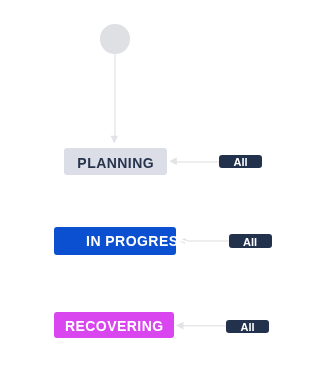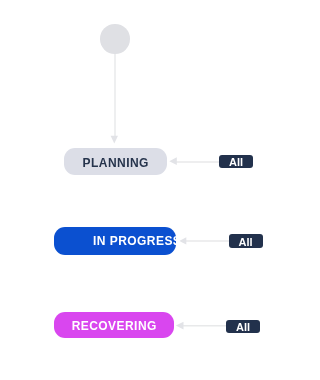--- a/index.html
+++ b/index.html
@@ -35,26 +35,26 @@
     background: #dfe0e4;
   }
 
   
   .node {
     position: absolute;
     box-sizing: border-box;
     display: flex;
     align-items: center;
     justify-content: center;
-    border-radius: 11px;
+    border-radius: 3px;
     font-weight: bold;
     letter-spacing: 0.45px;
     white-space: nowrap;
     line-height: 1;
-    font-size: 12px;
+    font-size: 14px;
     text-indent: 0.45px;
   }
   .node > span { display: block; transform: translateY(0.5px); }
   #node-inprogress > span { transform: translateY(-0.5px); margin-left: 44px; }
   #node-planning {
     left: 64px;
     top: 148px;
     width: 103px;
     height: 27px;
     background: #dcdee7;
@@ -84,21 +84,21 @@
     display: flex;
     align-items: center;
     justify-content: center;
     background: #22314c;
     color: #ffffff;
     border-radius: 3px;
     font-size: 11px;
     font-weight: bold;
     line-height: 1;
     height: 13.3px;
-    width: 34px;
+    width: 43px;
     letter-spacing: 0px;
   }
   #badge-1 { left: 219.1px; top: 155.0px; }
   #badge-2 { left: 228.5px; top: 234.4px; }
   #badge-3 { left: 226.1px; top: 319.9px; }
   .badge > span { display: block; transform: translateY(0.5px); }
 
   
   svg.edges {
     position: absolute;

